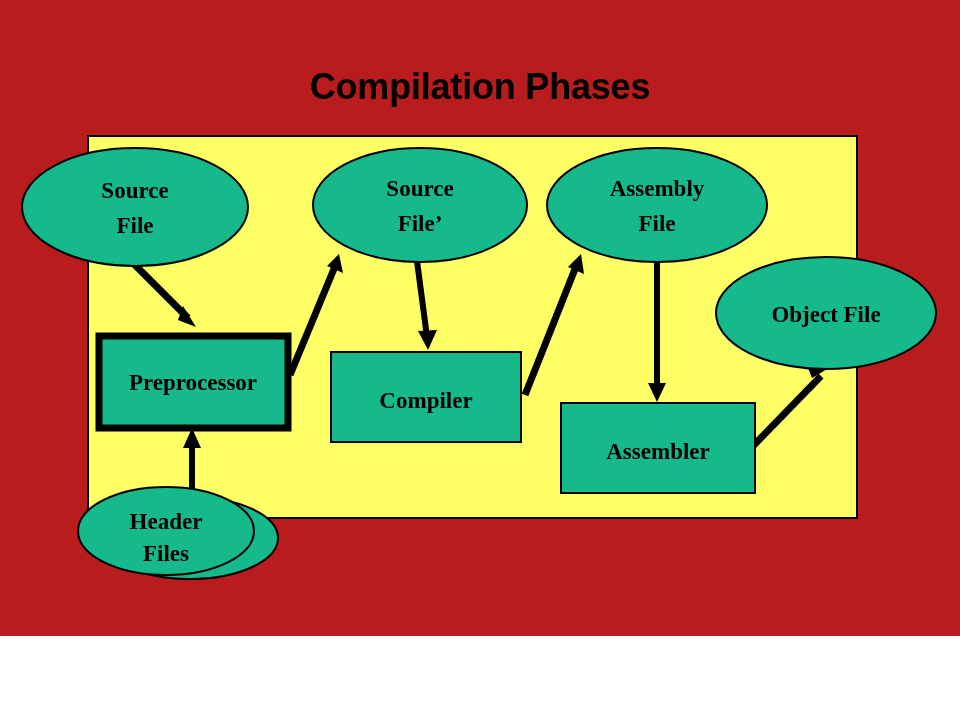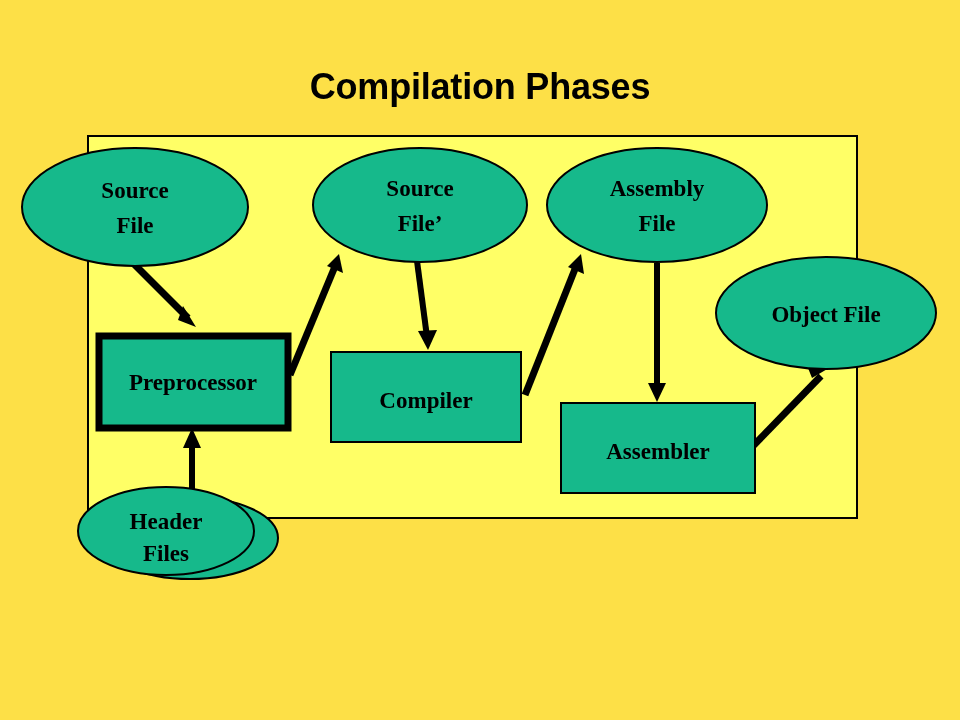--- a/index.html
+++ b/index.html
@@ -9,22 +9,22 @@
   }
   body {
     width: 960px;
     height: 720px;
     font-family: "Liberation Serif", serif;
     overflow: hidden;
   }
   #slide {
     position: relative;
     width: 960px;
-    height: 720px;
-    background: #fde047;
+    height: 636px;
+    background: #b91c1c;
   }
   #slide-title {
     position: absolute;
     left: 0;
     top: 66px;
     width: 960px;
     text-align: center;
     font-family: "Liberation Sans", sans-serif;
     font-weight: bold;
     font-size: 36px;

